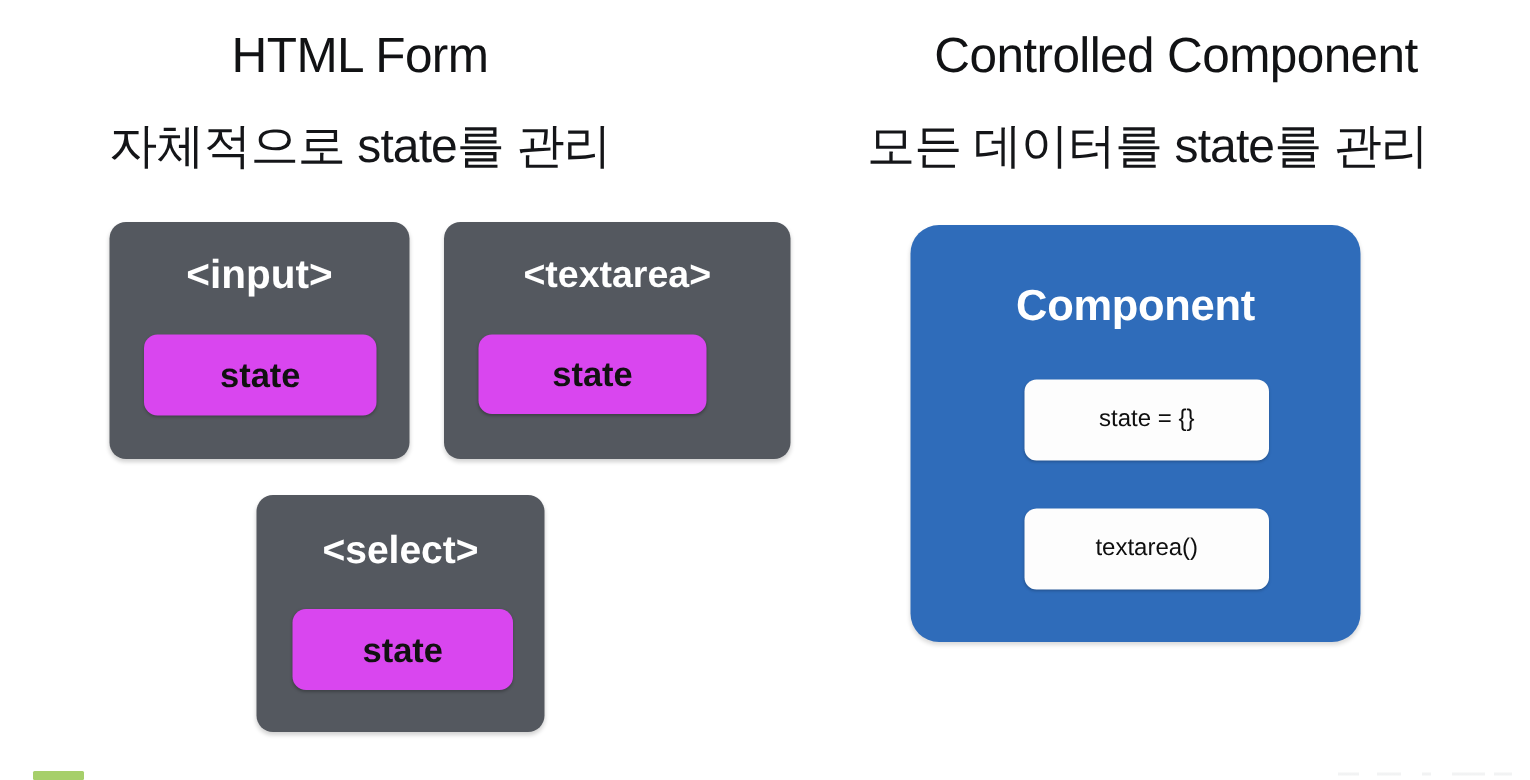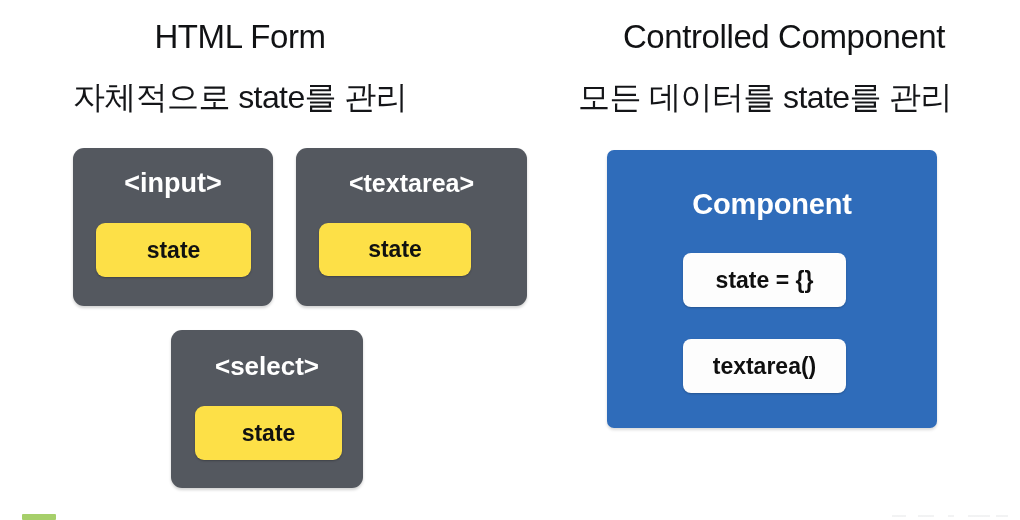--- a/index.html
+++ b/index.html
@@ -58,21 +58,21 @@
     left: 0;
     right: 0;
     text-align: center;
     color: #ffffff;
     font-weight: 700;
     letter-spacing: 0px;
     white-space: nowrap;
   }
   .white-pill {
     position: absolute;
-    background: #fde047;
+    background: #d946ef;
     border-radius: 9px;
     box-shadow: 0 1px 2px rgba(0,0,0,0.25);
     display: flex;
     align-items: center;
     justify-content: center;
     color: #111111;
     font-weight: 700;
     box-sizing: border-box;
   }
 
@@ -89,24 +89,24 @@
   
   #card-select { left: 128px; top: 330px; width: 192px; height: 158px; }
   #card-select .tag-label { top: 21px; font-size: 26px; }
   #card-select .white-pill { left: 24px; top: 76px; width: 147px; height: 54px; font-size: 23px; }
 
   
   #card-component {
     position: absolute;
     left: 607px;
     top: 150px;
-    width: 330px;
+    width: 300px;
     height: 278px;
     background: #2f6cba;
-    border-radius: 7px;
+    border-radius: 19px;
     box-shadow: 0 2px 3px rgba(0,0,0,0.15);
     box-sizing: border-box;
   }
   #card-component .comp-title {
     position: absolute;
     left: 0; right: 0;
     top: 38px;
     text-align: center;
     color: #ffffff;
     font-size: 29px;
@@ -119,22 +119,22 @@
     left: 76px;
     width: 163px;
     height: 54px;
     background: #fdfdfd;
     border-radius: 8px;
     box-shadow: 0 1px 2px rgba(0,0,0,0.22);
     display: flex;
     align-items: center;
     justify-content: center;
     color: #0f0f0f;
-    font-size: 23px;
-    font-weight: 700;
+    font-size: 16px;
+    font-weight: 400;
     box-sizing: border-box;
   }
   #pill-state    { top: 103px; }
   #pill-setstate { top: 189px; }
 
   
   #footer-green-bar {
     position: absolute;
     left: 22px;
     top: 514px;

